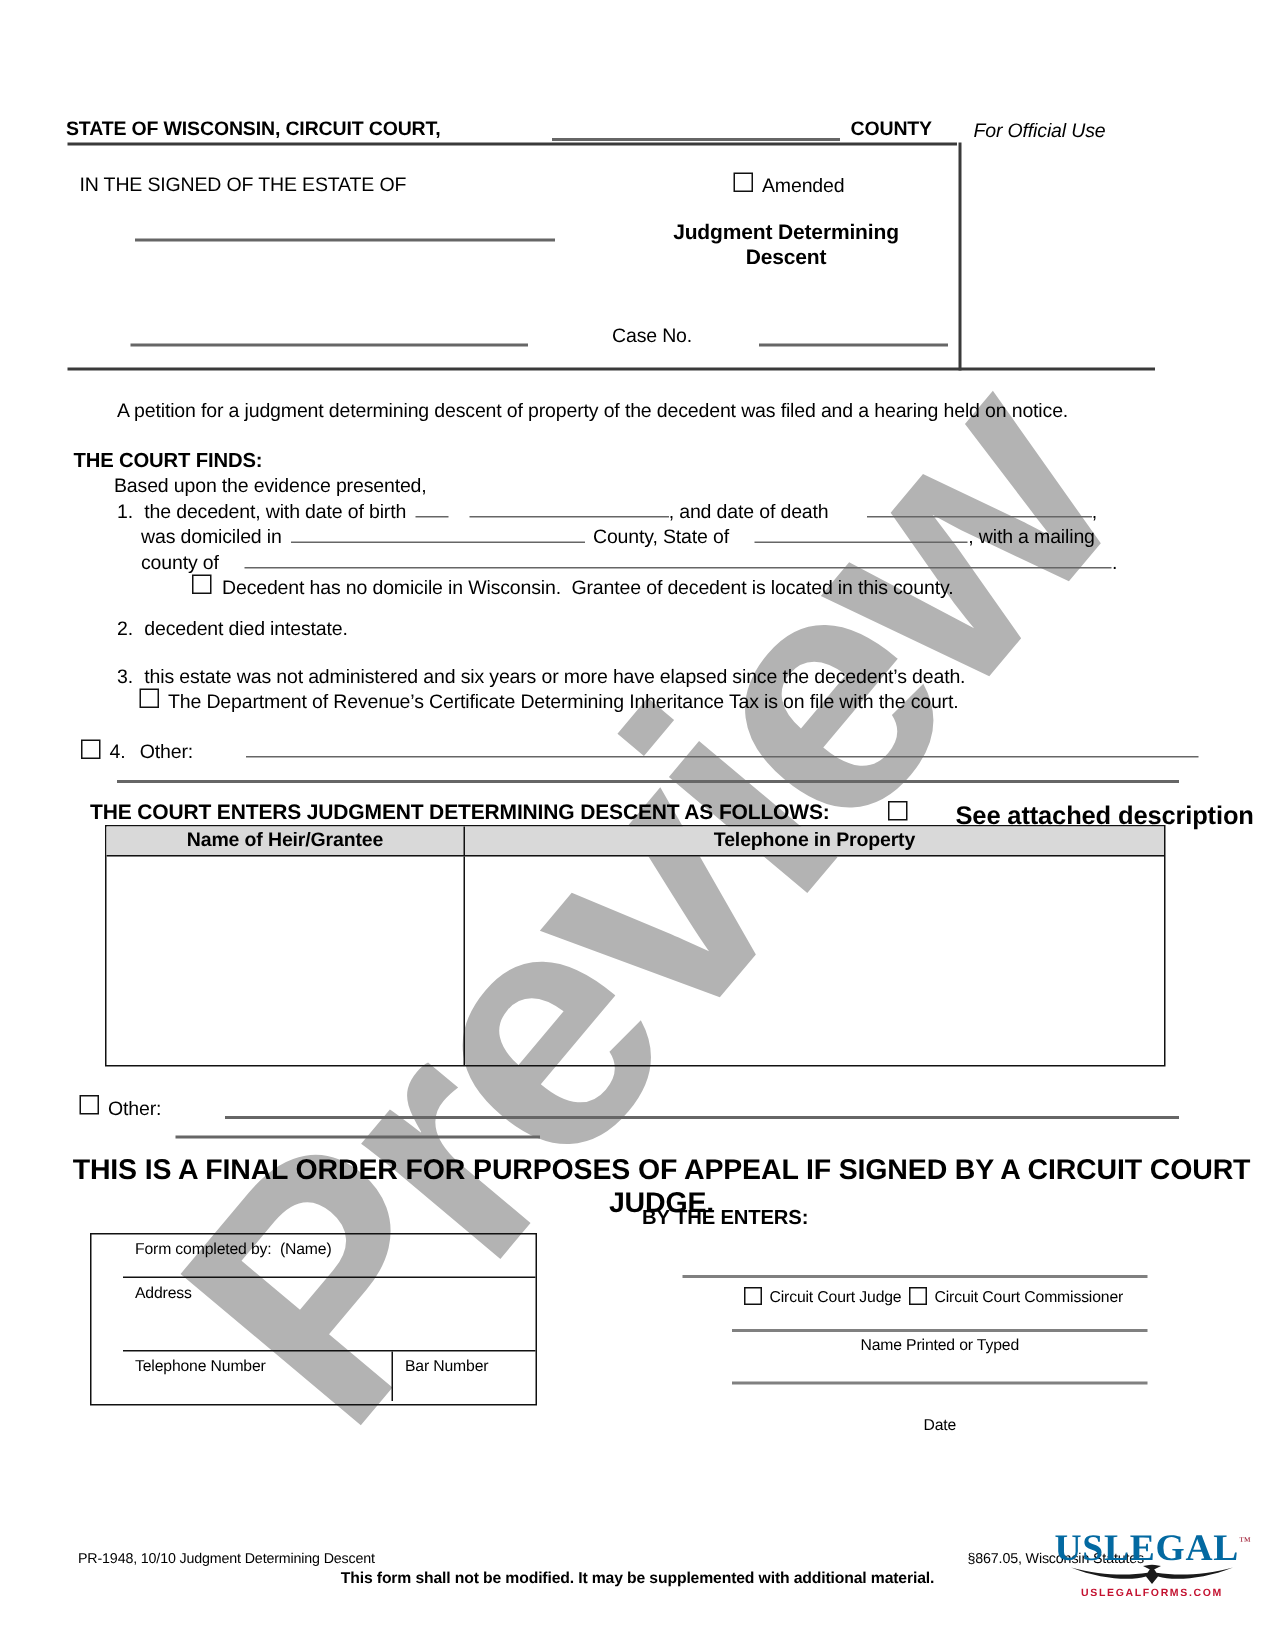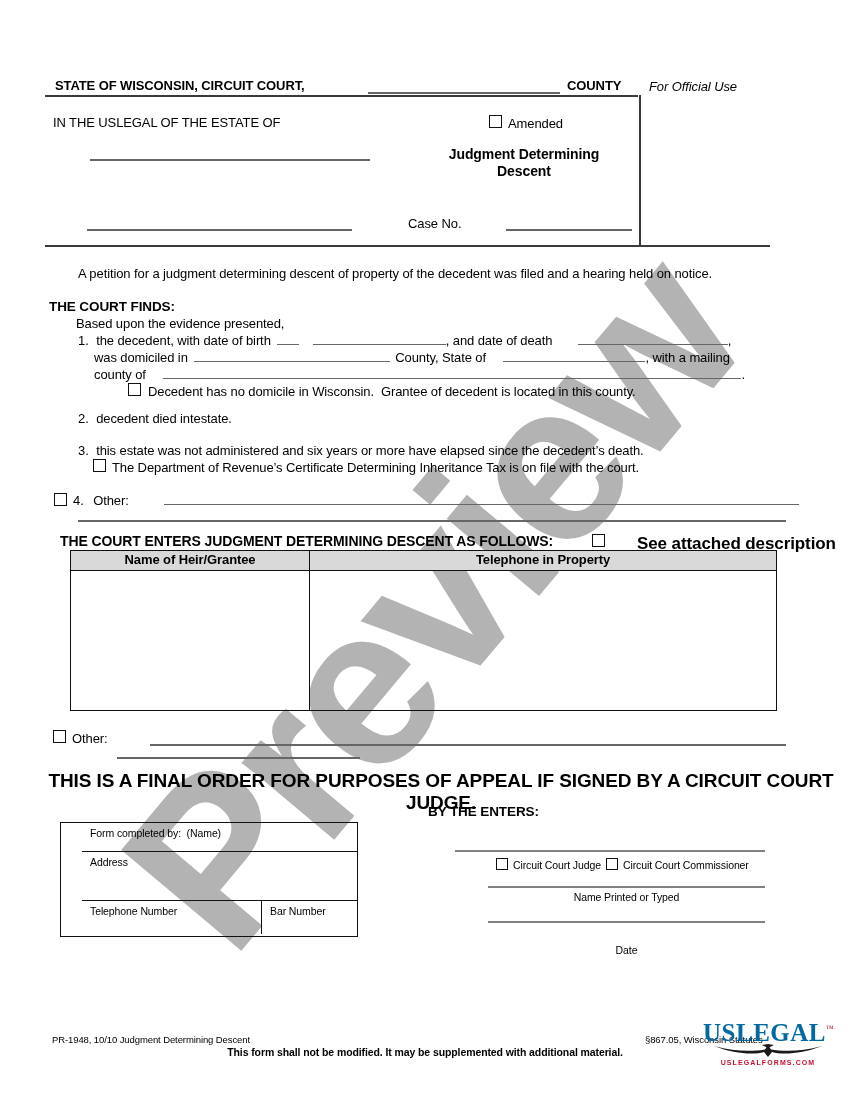--- a/index.html
+++ b/index.html
@@ -56,28 +56,28 @@
   .logo-tm { font-family:"Liberation Serif", serif; color:#9e1b32; font-size:8px; vertical-align:10px; }
   .logo-site { color:#c41230; font-size:7px; letter-spacing:1.1px; font-weight:bold; }
 </style>
 </head>
 <body>
 
 <div class="page">
 
   <div class="watermark">Preview</div>
 
-  <div class="abs t13 b" style="left:55px; top:78px;">STATE OF WISCONSIN, CIRCUIT COURT,</div>
+  <div class="abs t13 b" style="left:44px; top:78px;">STATE OF WISCONSIN, CIRCUIT COURT,</div>
   <div class="uline" style="left:368px; top:92px; width:192px;"></div>
   <div class="abs t13 b" style="left:567px; top:78px;">COUNTY</div>
   <div class="rule" style="left:45px; top:95px; width:593px;"></div>
   <div class="vrule" style="left:639px; top:95px; height:152px;"></div>
   <div class="abs t13 i" style="left:649px; top:79px;">For Official Use</div>
 
-  <div class="abs t13" style="left:53px; top:115px;">IN THE USLEGAL OF THE ESTATE OF</div>
+  <div class="abs t13" style="left:53px; top:115px;">IN THE SIGNED OF THE ESTATE OF</div>
   <span class="cb-abs" style="left:489px; top:115px;"></span>
   <div class="abs t13" style="left:508px; top:116px;">Amended</div>
 
   <div class="abs t14 b center" style="left:429px; top:146px; width:190px; line-height:17px;">Judgment Determining Descent</div>
 
   <div class="uline" style="left:90px; top:159px; width:280px;"></div>
   <div class="uline" style="left:87px; top:229px; width:265px;"></div>
 
   <div class="abs t13" style="left:408px; top:216px;">Case No.</div>
   <div class="uline" style="left:506px; top:229px; width:126px;"></div>

